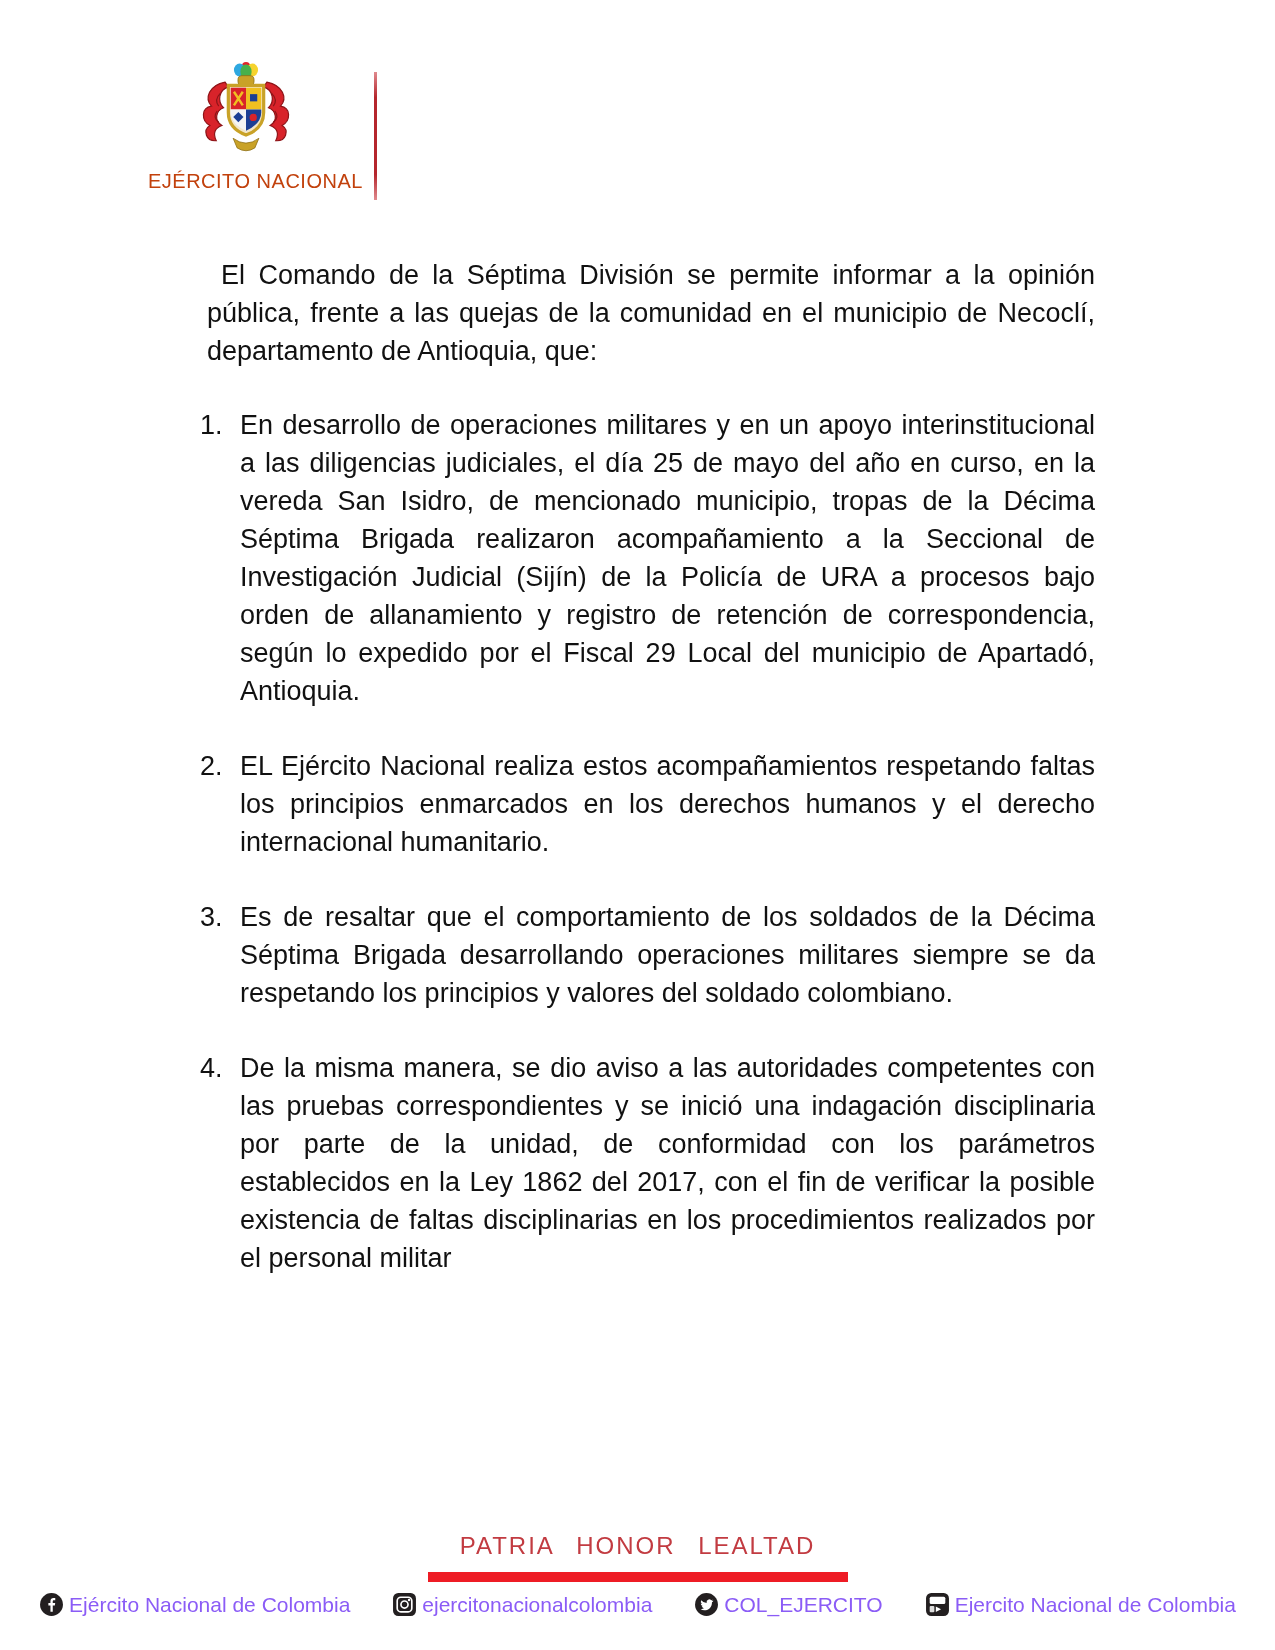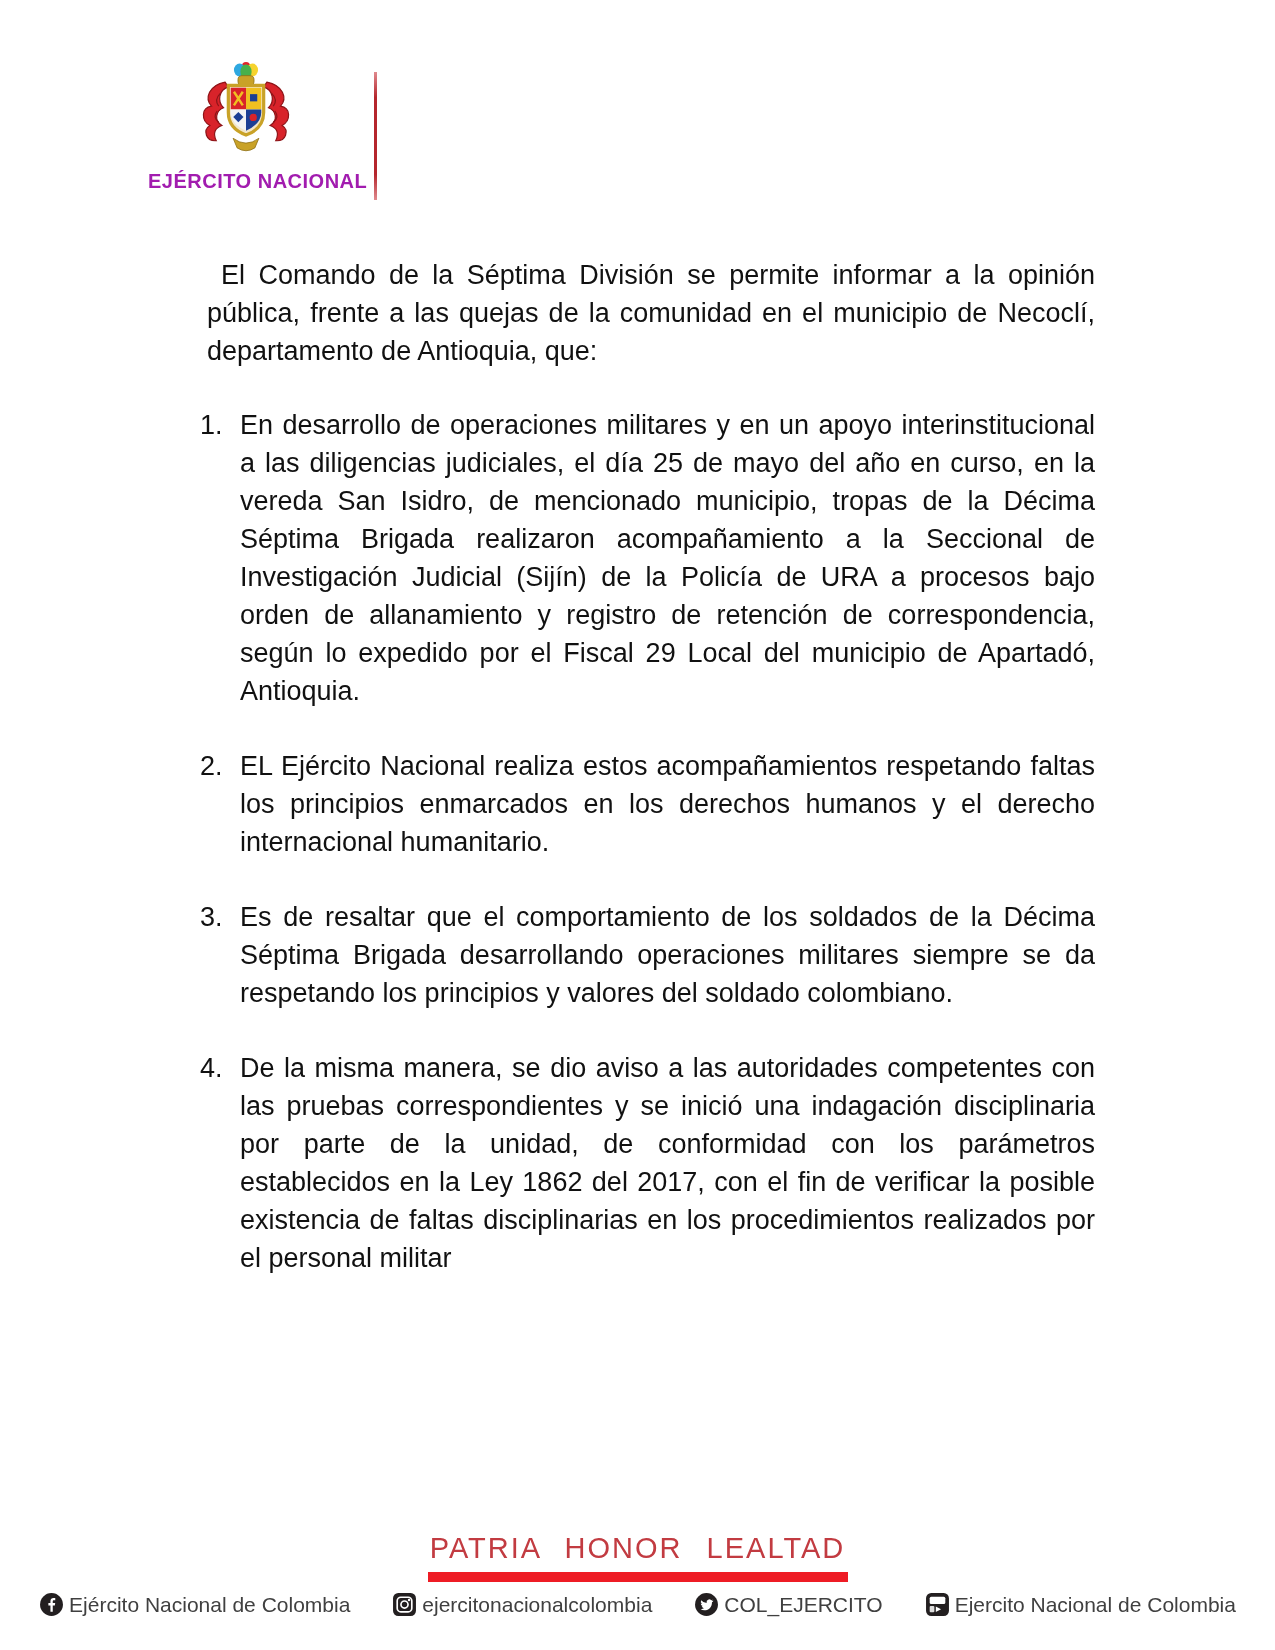--- a/index.html
+++ b/index.html
@@ -13,21 +13,21 @@
     overflow:hidden;
   }
 
   
   .logo {
     position:absolute; left:148px; top:58px; width:195px;
     text-align:center;
   }
   .logo-caption {
     margin-top:2px;
-    color:#a21caf; font-weight:bold; font-size:20px; letter-spacing:.5px;
+    color:#c2410c; font-weight:normal; font-size:20px; letter-spacing:.5px;
     white-space:nowrap;
   }
   .vline {
     position:absolute; left:374px; top:72px;
     width:3px; height:128px;
     background:linear-gradient(#e08a8e, #b5262d 20%, #b5262d 80%, #e08a8e);
   }
   .masthead { position:absolute; left:388px; top:76px; width:712px; }
   .masthead-title {
     display:inline-block;
@@ -60,37 +60,37 @@
     margin-bottom:36px;
   }
   .item { display:flex; margin-bottom:37px; }
   .item-num { flex:0 0 40px; }
   .item-txt { flex:1; text-align:justify; }
 
   
   .motto {
     position:absolute; top:1532px; left:0; width:100%;
     text-align:center;
-    font-size:29px; color:#c23b41; font-weight:400;
+    font-size:24px; color:#c23b41; font-weight:400;
     letter-spacing:2px; word-spacing:14px;
     white-space:nowrap;
   }
   .redbar {
     position:absolute; top:1572px; left:50%;
     transform:translateX(-50%);
     width:420px; height:10px; background:#ee1c25;
   }
   .social {
     position:absolute; top:1592px; left:0; width:100%;
     display:flex; justify-content:center; align-items:center; gap:42px;
   }
   .social-item { display:flex; align-items:center; gap:5px; }
   .social-item svg { display:block; }
   .social-label {
-    font-size:21px; color:#404040; font-weight:500; white-space:nowrap;
+    font-size:21px; color:#8b5cf6; font-weight:500; white-space:nowrap;
   }
 </style>
 </head>
 <body>
 
 <div class="page">
 
   <div class="logo">
     <span>
       <svg viewBox="0 0 140 132" width="140" height="106" aria-hidden="true">

